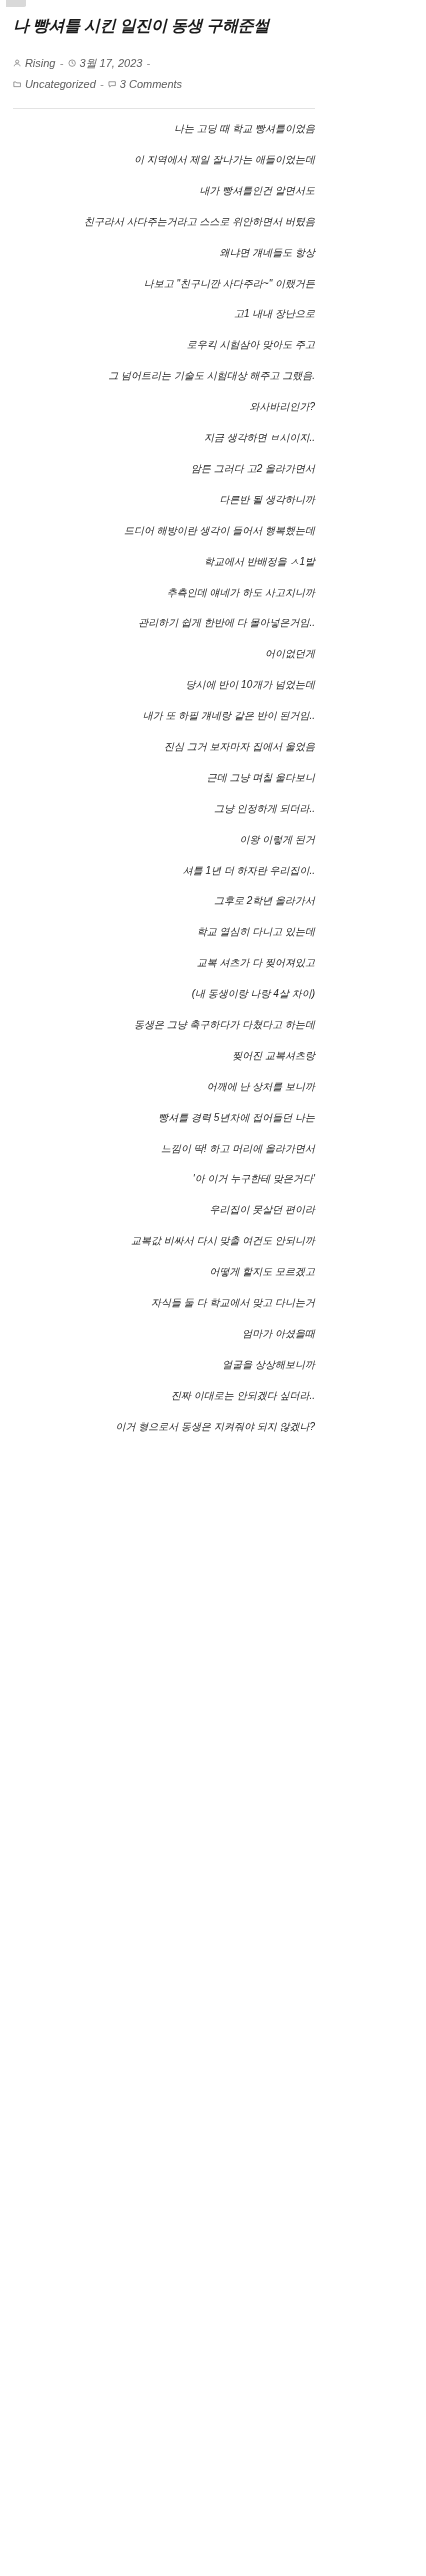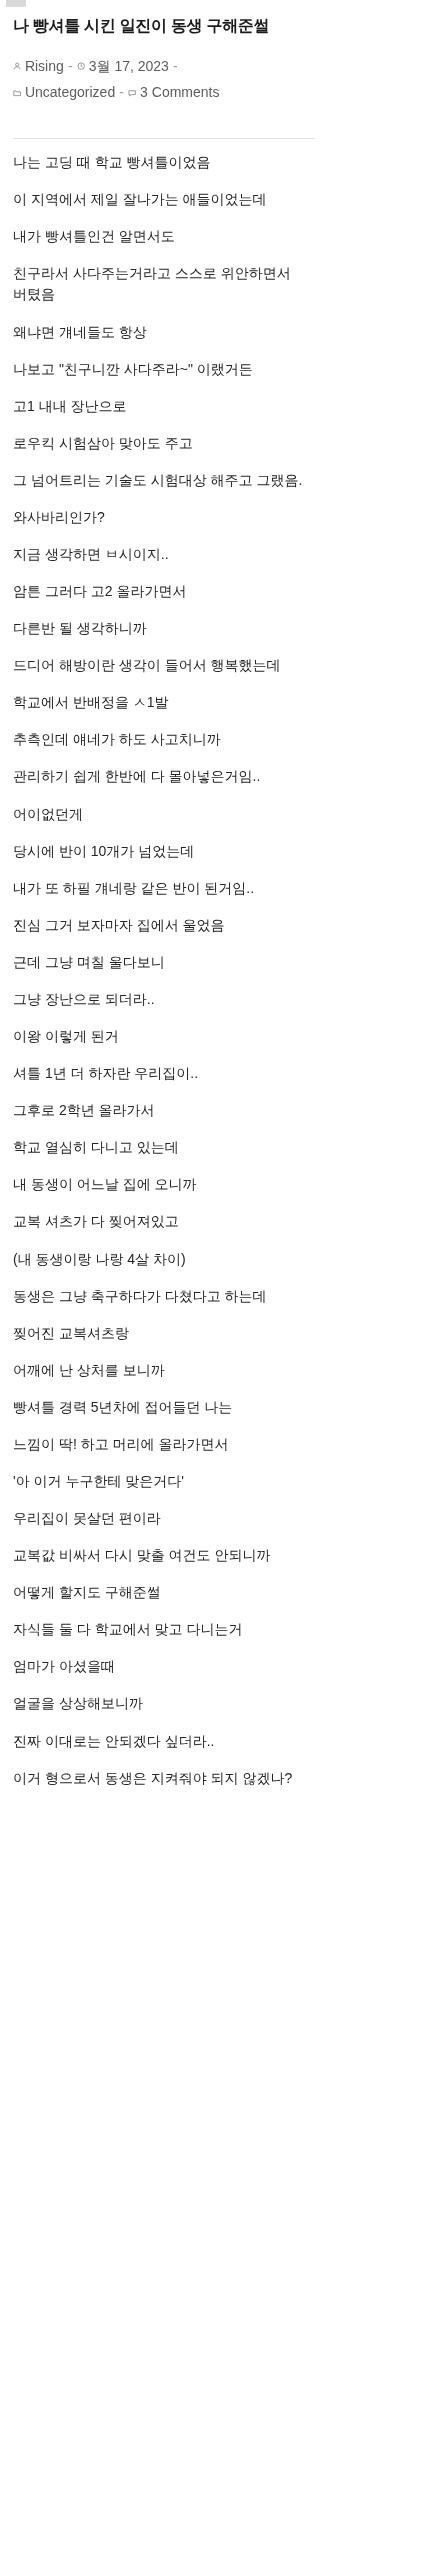--- a/index.html
+++ b/index.html
@@ -13,20 +13,21 @@
     font-family: "Liberation Sans", "DejaVu Sans", sans-serif;
     color: #222222;
     -webkit-font-smoothing: antialiased;
   }
   .page {
     width: 340px;
     min-height: 2576px;
     background: #ffffff;
     position: relative;
     padding: 0 12px 24px 0;
+    font-style: italic;
   }
   
   .top-stub {
     width: 20px;
     height: 7px;
     background: #d9d9d9;
     border-bottom-right-radius: 1.8px;
     margin: 0 0 0 6px;
   }
 
@@ -38,24 +39,24 @@
     font-size: 16px;
     line-height: 1.38;
     font-weight: bold;
     color: #1a1a1a;
     letter-spacing: -0.3px;
     margin: 8.3px 0 15.4px 0;
     word-break: keep-all;
   }
 
   .meta {
-    font-size: 14px;
+    font-size: 11px;
     color: #5d5d5d;
     line-height: 1.9;
-    margin-bottom: 32px;
+    margin-bottom: 13px;
   }
   .meta-row {
     display: flex;
     flex-wrap: wrap;
     align-items: center;
     gap: 3.6px;
   }
   .meta-item {
     display: inline-flex;
     align-items: center;
@@ -75,25 +76,26 @@
   }
   .meta-icon svg { display: block; }
 
   .divider {
     height: 0.6px;
     background: #e3e3e3;
     margin: 2.4px 0 13px 0;
   }
 
   .body-text p {
-    font-size: 14px;
+    font-size: 10px;
     line-height: 1.55;
     color: #242424;
     margin: 0 0 15.4px 0;
     word-break: keep-all;
+    text-align: right;
   }
   .body-text p:last-child { margin-bottom: 0; }
 </style>
 </head>
 <body>
 
 <div class="page">
 
   <div class="top-stub"></div>
 
@@ -163,37 +165,36 @@
       <p>다른반 될 생각하니까</p>
       <p>드디어 해방이란 생각이 들어서 행복했는데</p>
       <p>학교에서 반배정을 ㅅ1발</p>
       <p>추측인데 얘네가 하도 사고치니까</p>
       <p>관리하기 쉽게 한반에 다 몰아넣은거임..</p>
       <p>어이없던게</p>
       <p>당시에 반이 10개가 넘었는데</p>
       <p>내가 또 하필 걔네랑 같은 반이 된거임..</p>
       <p>진심 그거 보자마자 집에서 울었음</p>
       <p>근데 그냥 며칠 울다보니</p>
-      <p>그냥 장난으로 되더라..</p>
+      <p>그냥 인정하게 되더라..</p>
       <p>이왕 이렇게 된거</p>
       <p>셔틀 1년 더 하자란 우리집이..</p>
       <p>그후로 2학년 올라가서</p>
       <p>학교 열심히 다니고 있는데</p>
-      <p>내 동생이 어느날 집에 오니까</p>
       <p>교복 셔츠가 다 찢어져있고</p>
       <p>(내 동생이랑 나랑 4살 차이)</p>
       <p>동생은 그냥 축구하다가 다쳤다고 하는데</p>
       <p>찢어진 교복셔츠랑</p>
       <p>어깨에 난 상처를 보니까</p>
       <p>빵셔틀 경력 5년차에 접어들던 나는</p>
       <p>느낌이 딱! 하고 머리에 올라가면서</p>
       <p>'아 이거 누구한테 맞은거다'</p>
       <p>우리집이 못살던 편이라</p>
       <p>교복값 비싸서 다시 맞출 여건도 안되니까</p>
-      <p>어떻게 할지도 구해준썰</p>
+      <p>어떻게 할지도 모르겠고</p>
       <p>자식들 둘 다 학교에서 맞고 다니는거</p>
       <p>엄마가 아셨을때</p>
       <p>얼굴을 상상해보니까</p>
       <p>진짜 이대로는 안되겠다 싶더라..</p>
       <p>이거 형으로서 동생은 지켜줘야 되지 않겠나?</p>
       <p></p>
     </div>
 
   </div>
 </div>

